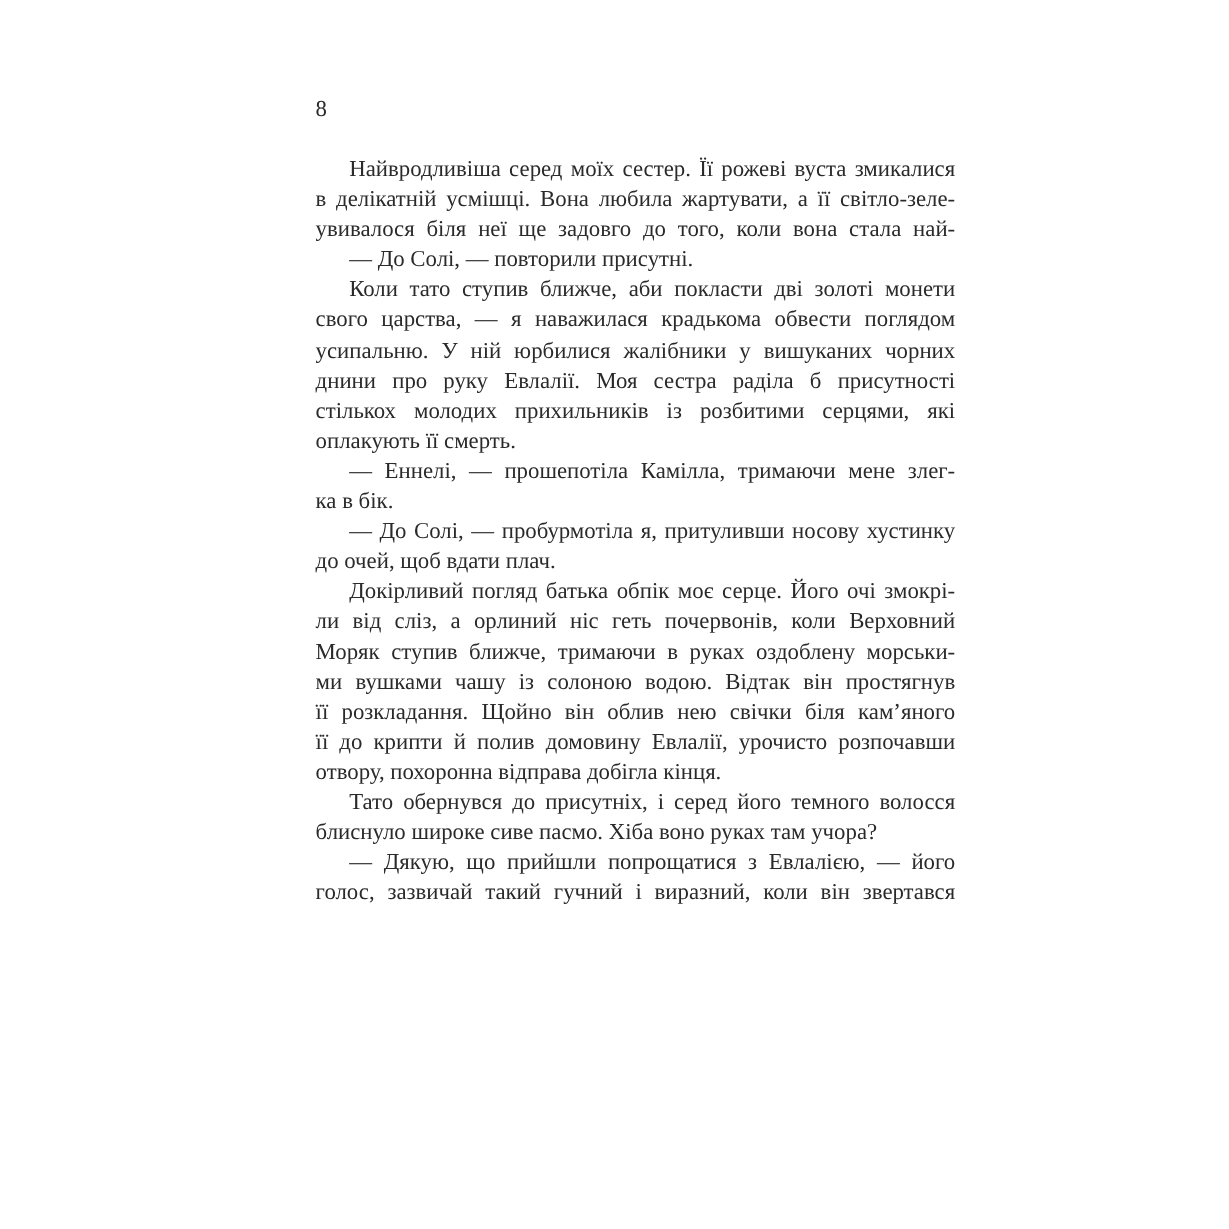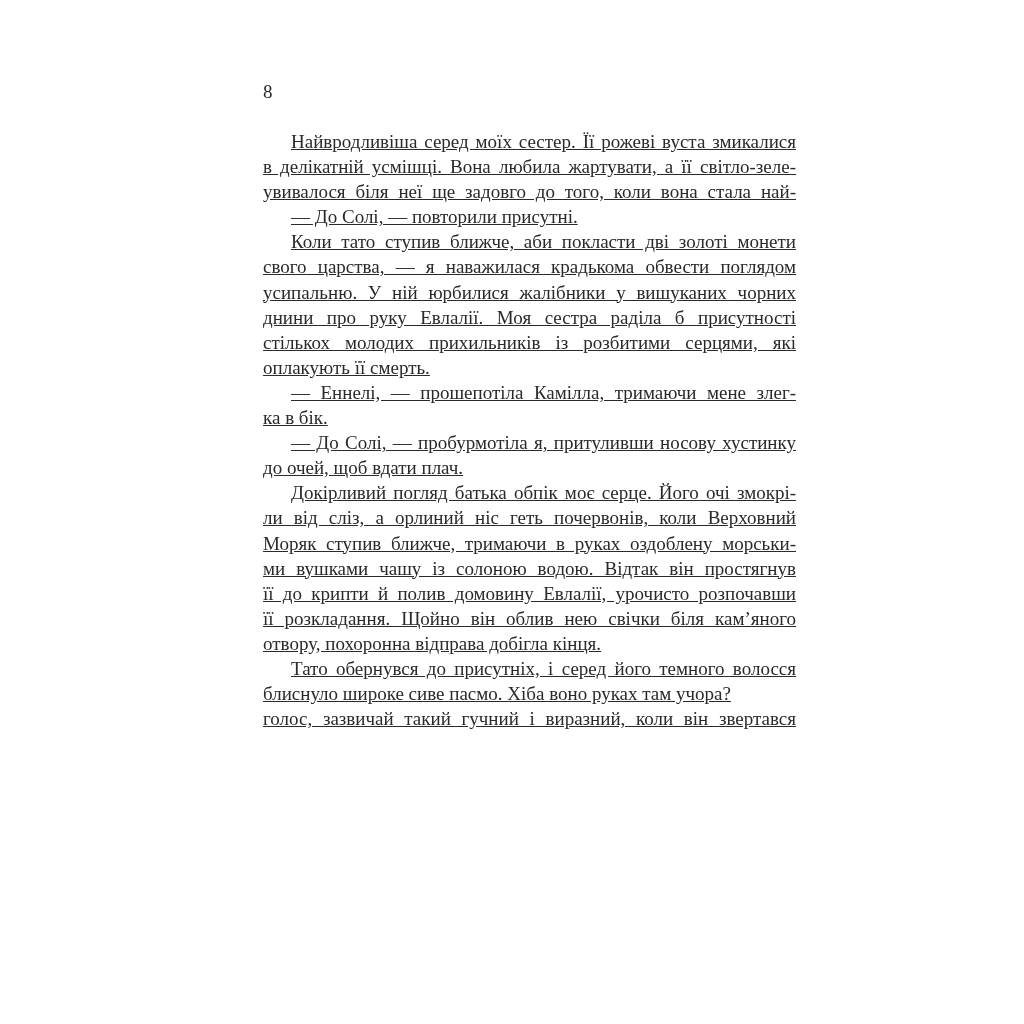--- a/index.html
+++ b/index.html
@@ -25,21 +25,20 @@
     color: #2a2a2a;
   }
   .text-block {
     position: absolute;
     left: 263px;
     top: 129px;
     width: 533px;
     font-size: 19px;
     line-height: 25.1px;
     color: #2a2a2a;
-    text-decoration: underline;
   }
   .paragraph {
     margin: 0;
     padding: 0;
   }
   .line {
     text-align: left;
     hyphens: none;
   }
   .line.first {
@@ -78,25 +77,26 @@
       </div>
       <div class="paragraph">
         <div class="line first just">— До Солі, — пробурмотіла я, притуливши носову хустинку</div>
         <div class="line">до очей, щоб вдати плач.</div>
       </div>
       <div class="paragraph">
         <div class="line first just">Докірливий погляд батька обпік моє серце. Його очі змокрі-</div>
         <div class="line just">ли від сліз, а орлиний ніс геть почервонів, коли Верховний</div>
         <div class="line just">Моряк ступив ближче, тримаючи в руках оздоблену морськи-</div>
         <div class="line just">ми вушками чашу із солоною водою. Відтак він простягнув</div>
+        <div class="line just">її розкладання. Щойно він облив нею свічки біля кам’яного</div>
         <div class="line just">її до крипти й полив домовину Евлалії, урочисто розпочавши</div>
-        <div class="line just">її розкладання. Щойно він облив нею свічки біля кам’яного</div>
         <div class="line">отвору, похоронна відправа добігла кінця.</div>
       </div>
       <div class="paragraph">
         <div class="line first just">Тато обернувся до присутніх, і серед його темного волосся</div>
         <div class="line">блиснуло широке сиве пасмо. Хіба воно руках там учора?</div>
       </div>
       <div class="paragraph">
+        <div class="line first just">— Дякую, що прийшли попрощатися з Евлалією, — його</div>
         <div class="line just">голос, зазвичай такий гучний і виразний, коли він звертався</div>
       </div>
     </div>
 </div>
 
 </body></html>

